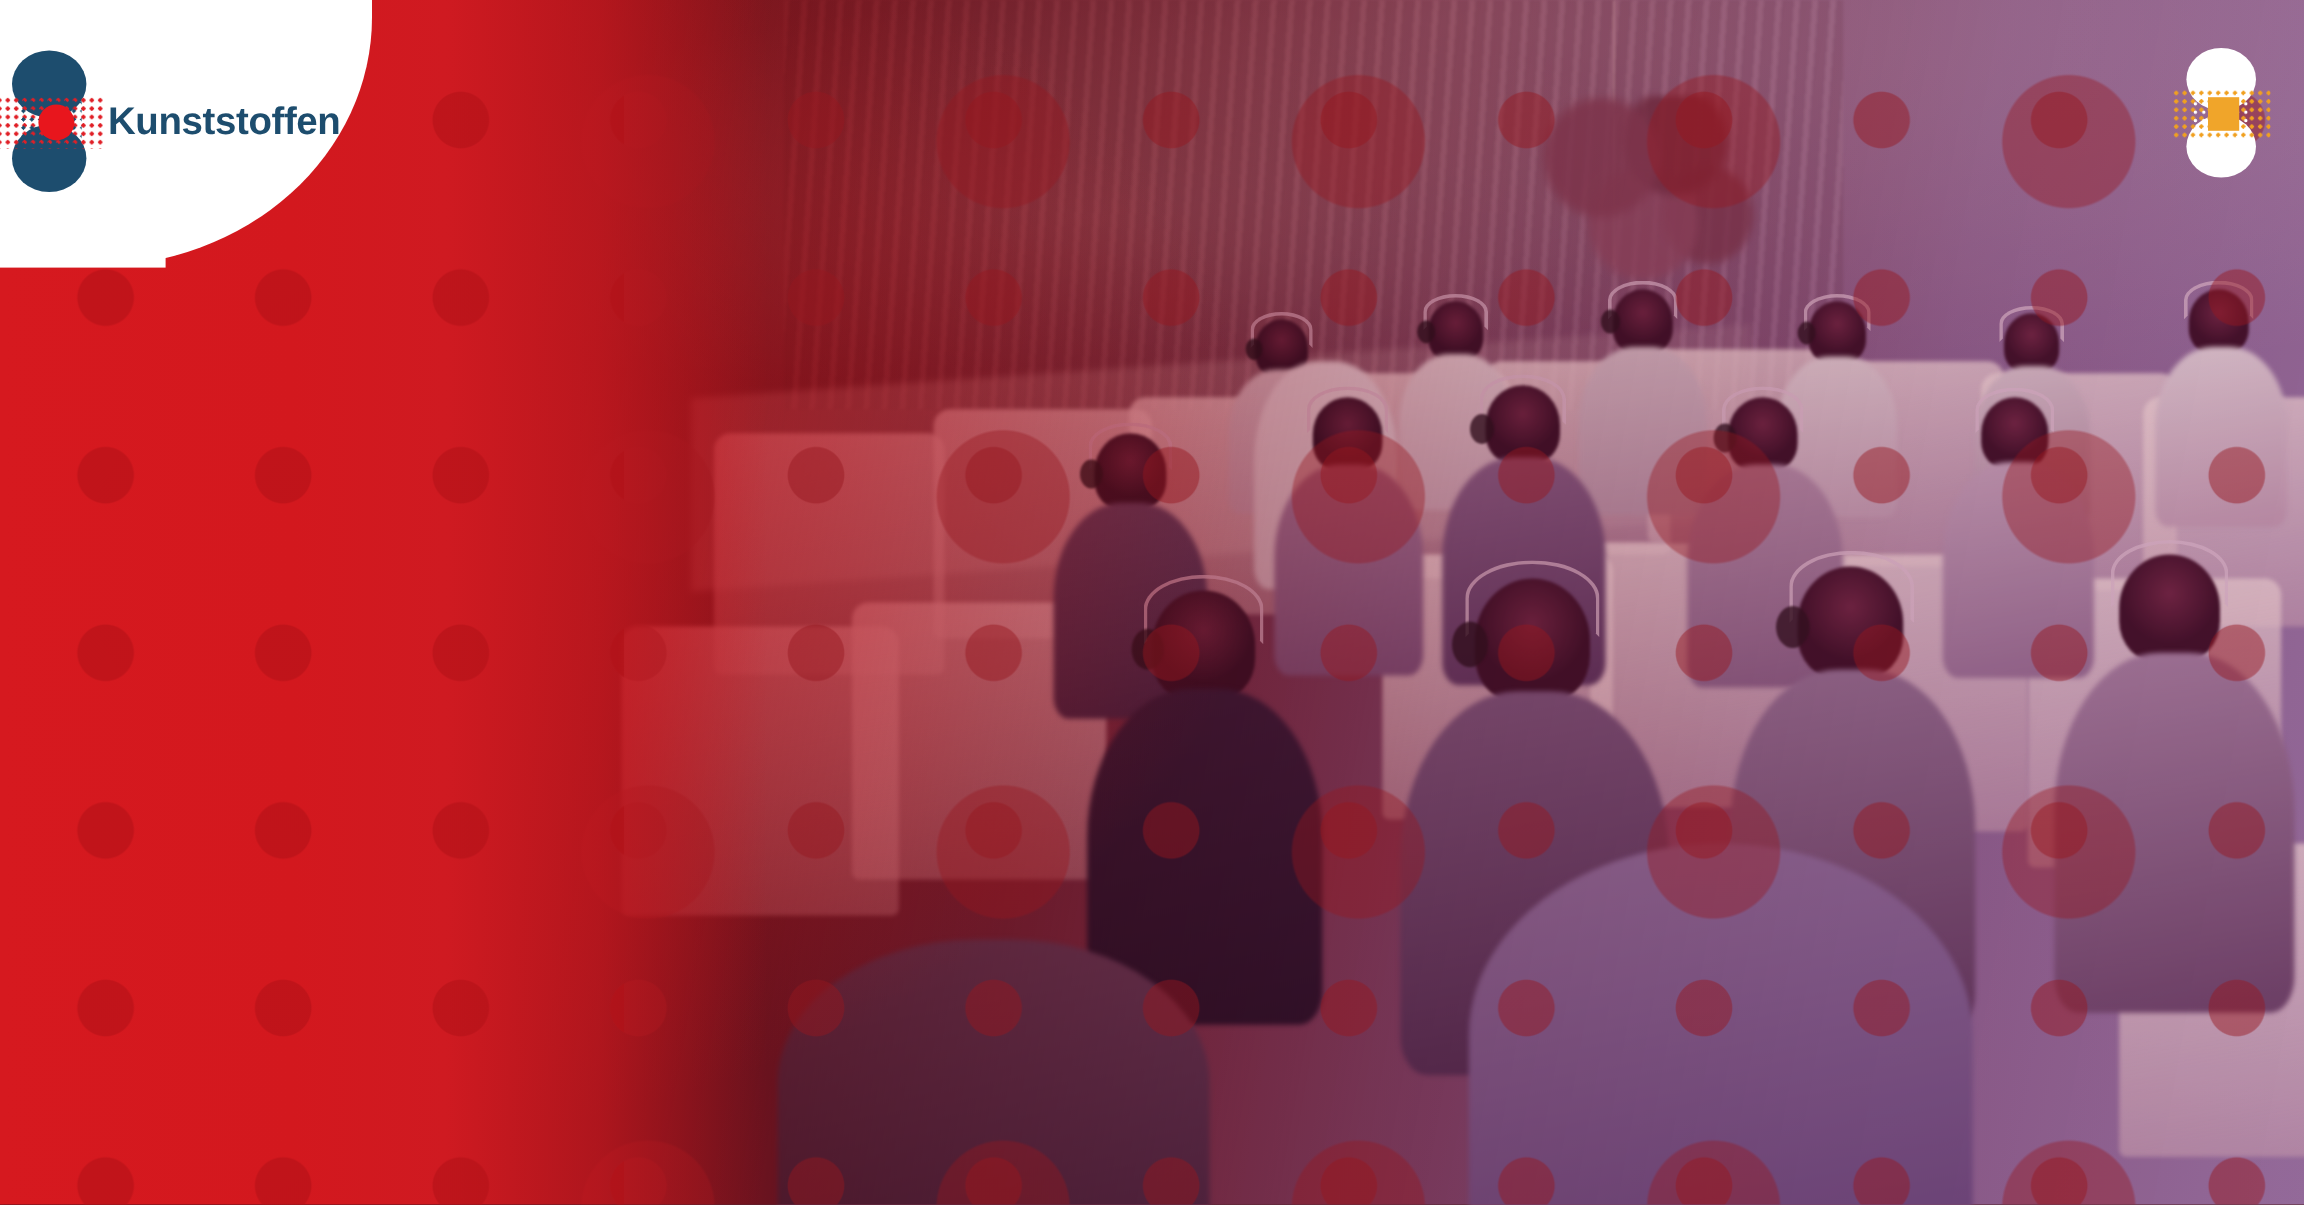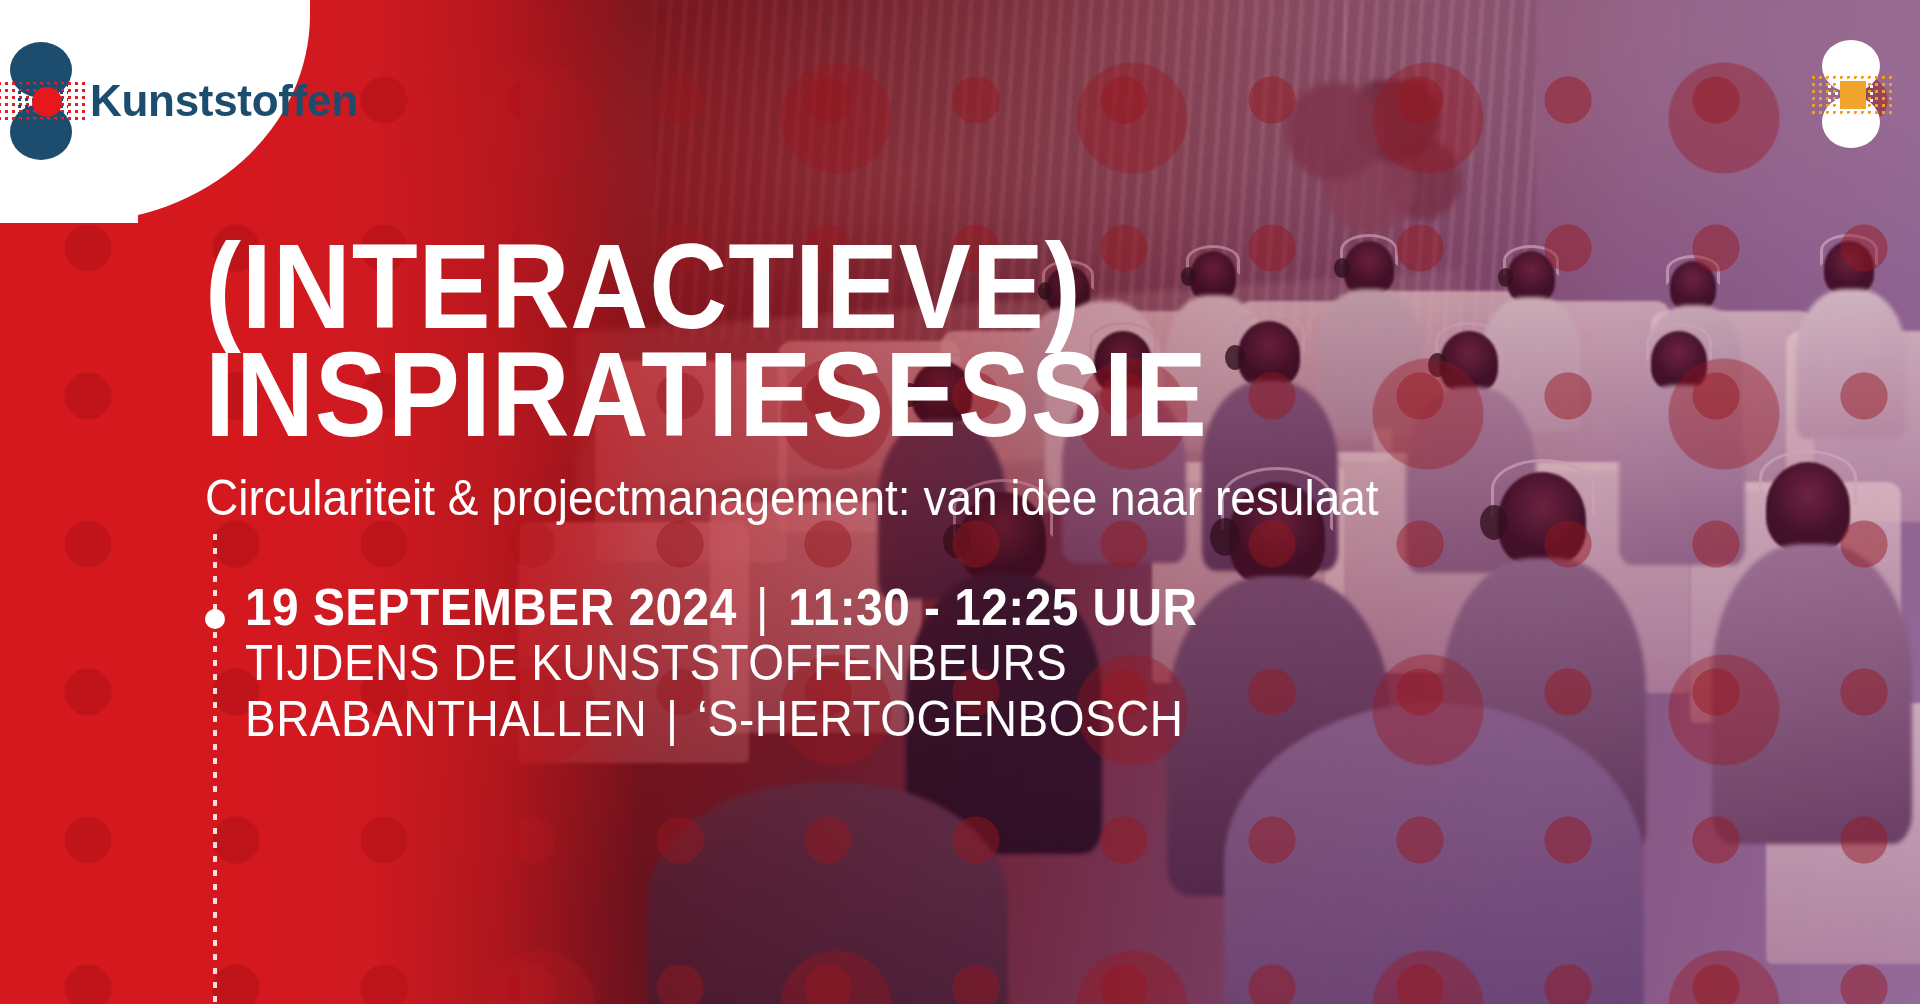--- a/index.html
+++ b/index.html
@@ -186,21 +186,21 @@
   }
   .kb-mark .band-navy{
     position:absolute; left:6px; top:40px;
     width:52px; height:40px;
     background-image:radial-gradient(circle, #1d4d6e 0 32%, rgba(29,77,110,0) 34%);
     background-size:7px 7px;
   }
   .kb-text{
     color:#1d4d6e;
     font-weight:bold;
-    font-size:44px;
+    font-size:32px;
     line-height:1.02;
     letter-spacing:-.3px;
     font-family:"Liberation Sans", sans-serif;
   }
 
   
   .mc-logo{
     position:absolute; right:40px; top:34px;
     display:flex; align-items:flex-start; gap:14px;
   }
@@ -477,40 +477,15 @@
   <div class="mc-logo">
     <div class="mc-mark">
       <div class="c top"></div>
       <div class="c bot"></div>
       <div class="band"></div>
       <div class="band-white"></div>
       <div class="band-core"></div>
     </div>
   </div>
 
-  <div class="copy">
-    <div class="headline">
-      <span class="hl1">(INTERACTIEVE)</span>
-      <span class="hl2">INSPIRATIESESSIE</span>
-    </div>
-    <div class="subtitle">Circulariteit &amp; projectmanagement: van idee naar resulaat</div>
-  </div>
-
-  <div class="details">
-    <div class="dotline"></div>
-    <div class="bullet"></div>
-
-    <div class="d-date">
-      <span>19 SEPTEMBER 2024</span>
-      <span class="sep">|</span>
-      <span>11:30 - 12:25 UUR</span>
-    </div>
-
-    <div class="d-line">TIJDENS DE KUNSTSTOFFENBEURS</div>
-
-    <div class="d-line">
-      <span>BRABANTHALLEN</span>
-      <span class="sep">|</span>
-      <span>‘S-HERTOGENBOSCH</span>
-    </div>
-  </div>
+
 
 </div>
 
 </body></html>

